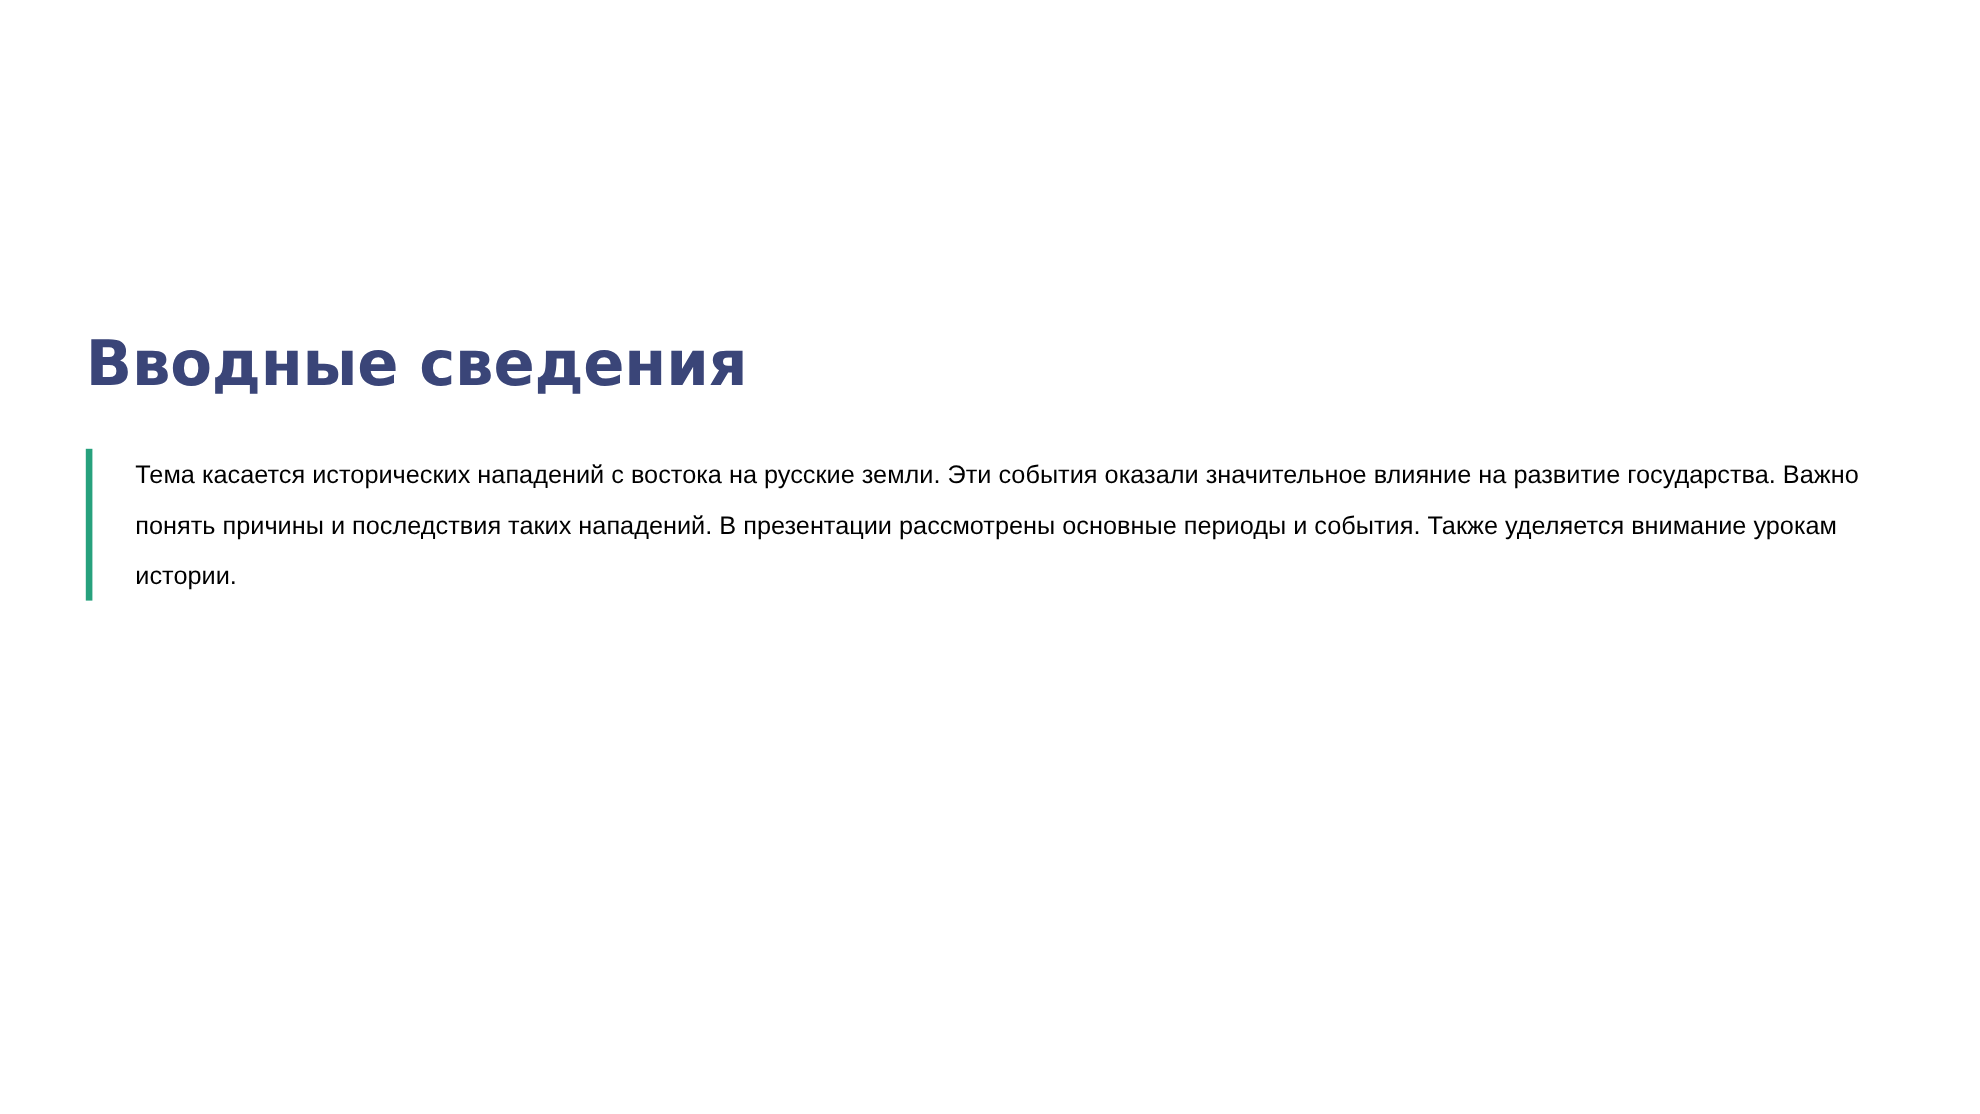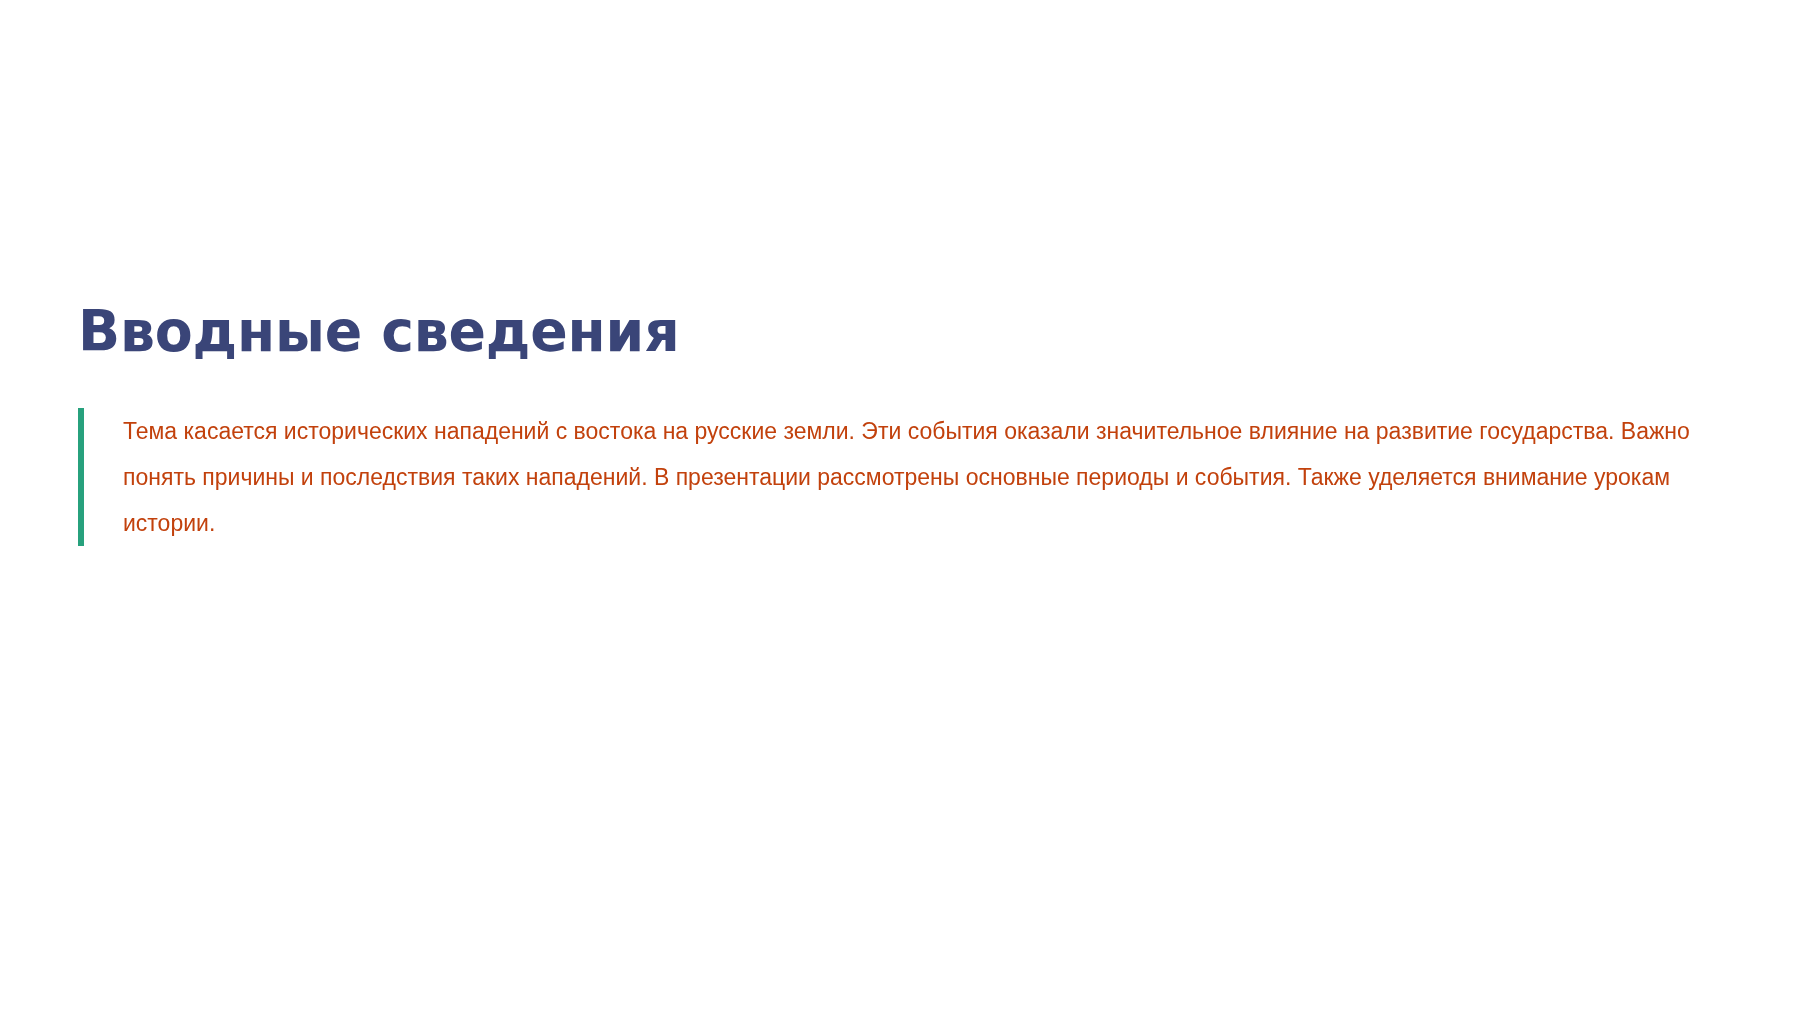--- a/index.html
+++ b/index.html
@@ -72,18 +72,18 @@
 <body>
 
 <div class="slide">
 
   <div class="content-block">
 
     <h1 class="slide-title" style="color: rgb(58, 69, 120);">Вводные сведения</h1>
 
     <div class="body-wrap">
       <div class="accent-bar" style="background: rgb(39, 161, 125);"></div>
-      <p class="body-text" style="color: #c2410c;">Тема касается исторических нападений с востока на русские земли. Эти события оказали значительное влияние на развитие государства. Важно понять причины и последствия таких нападений. В презентации рассмотрены основные периоды и события. Также уделяется внимание урокам истории.</p>
+      <p class="body-text" style="color: #000000;">Тема касается исторических нападений с востока на русские земли. Эти события оказали значительное влияние на развитие государства. Важно понять причины и последствия таких нападений. В презентации рассмотрены основные периоды и события. Также уделяется внимание урокам истории.</p>
     </div>
 
   </div>
 
 </div>
 
 </body></html>

